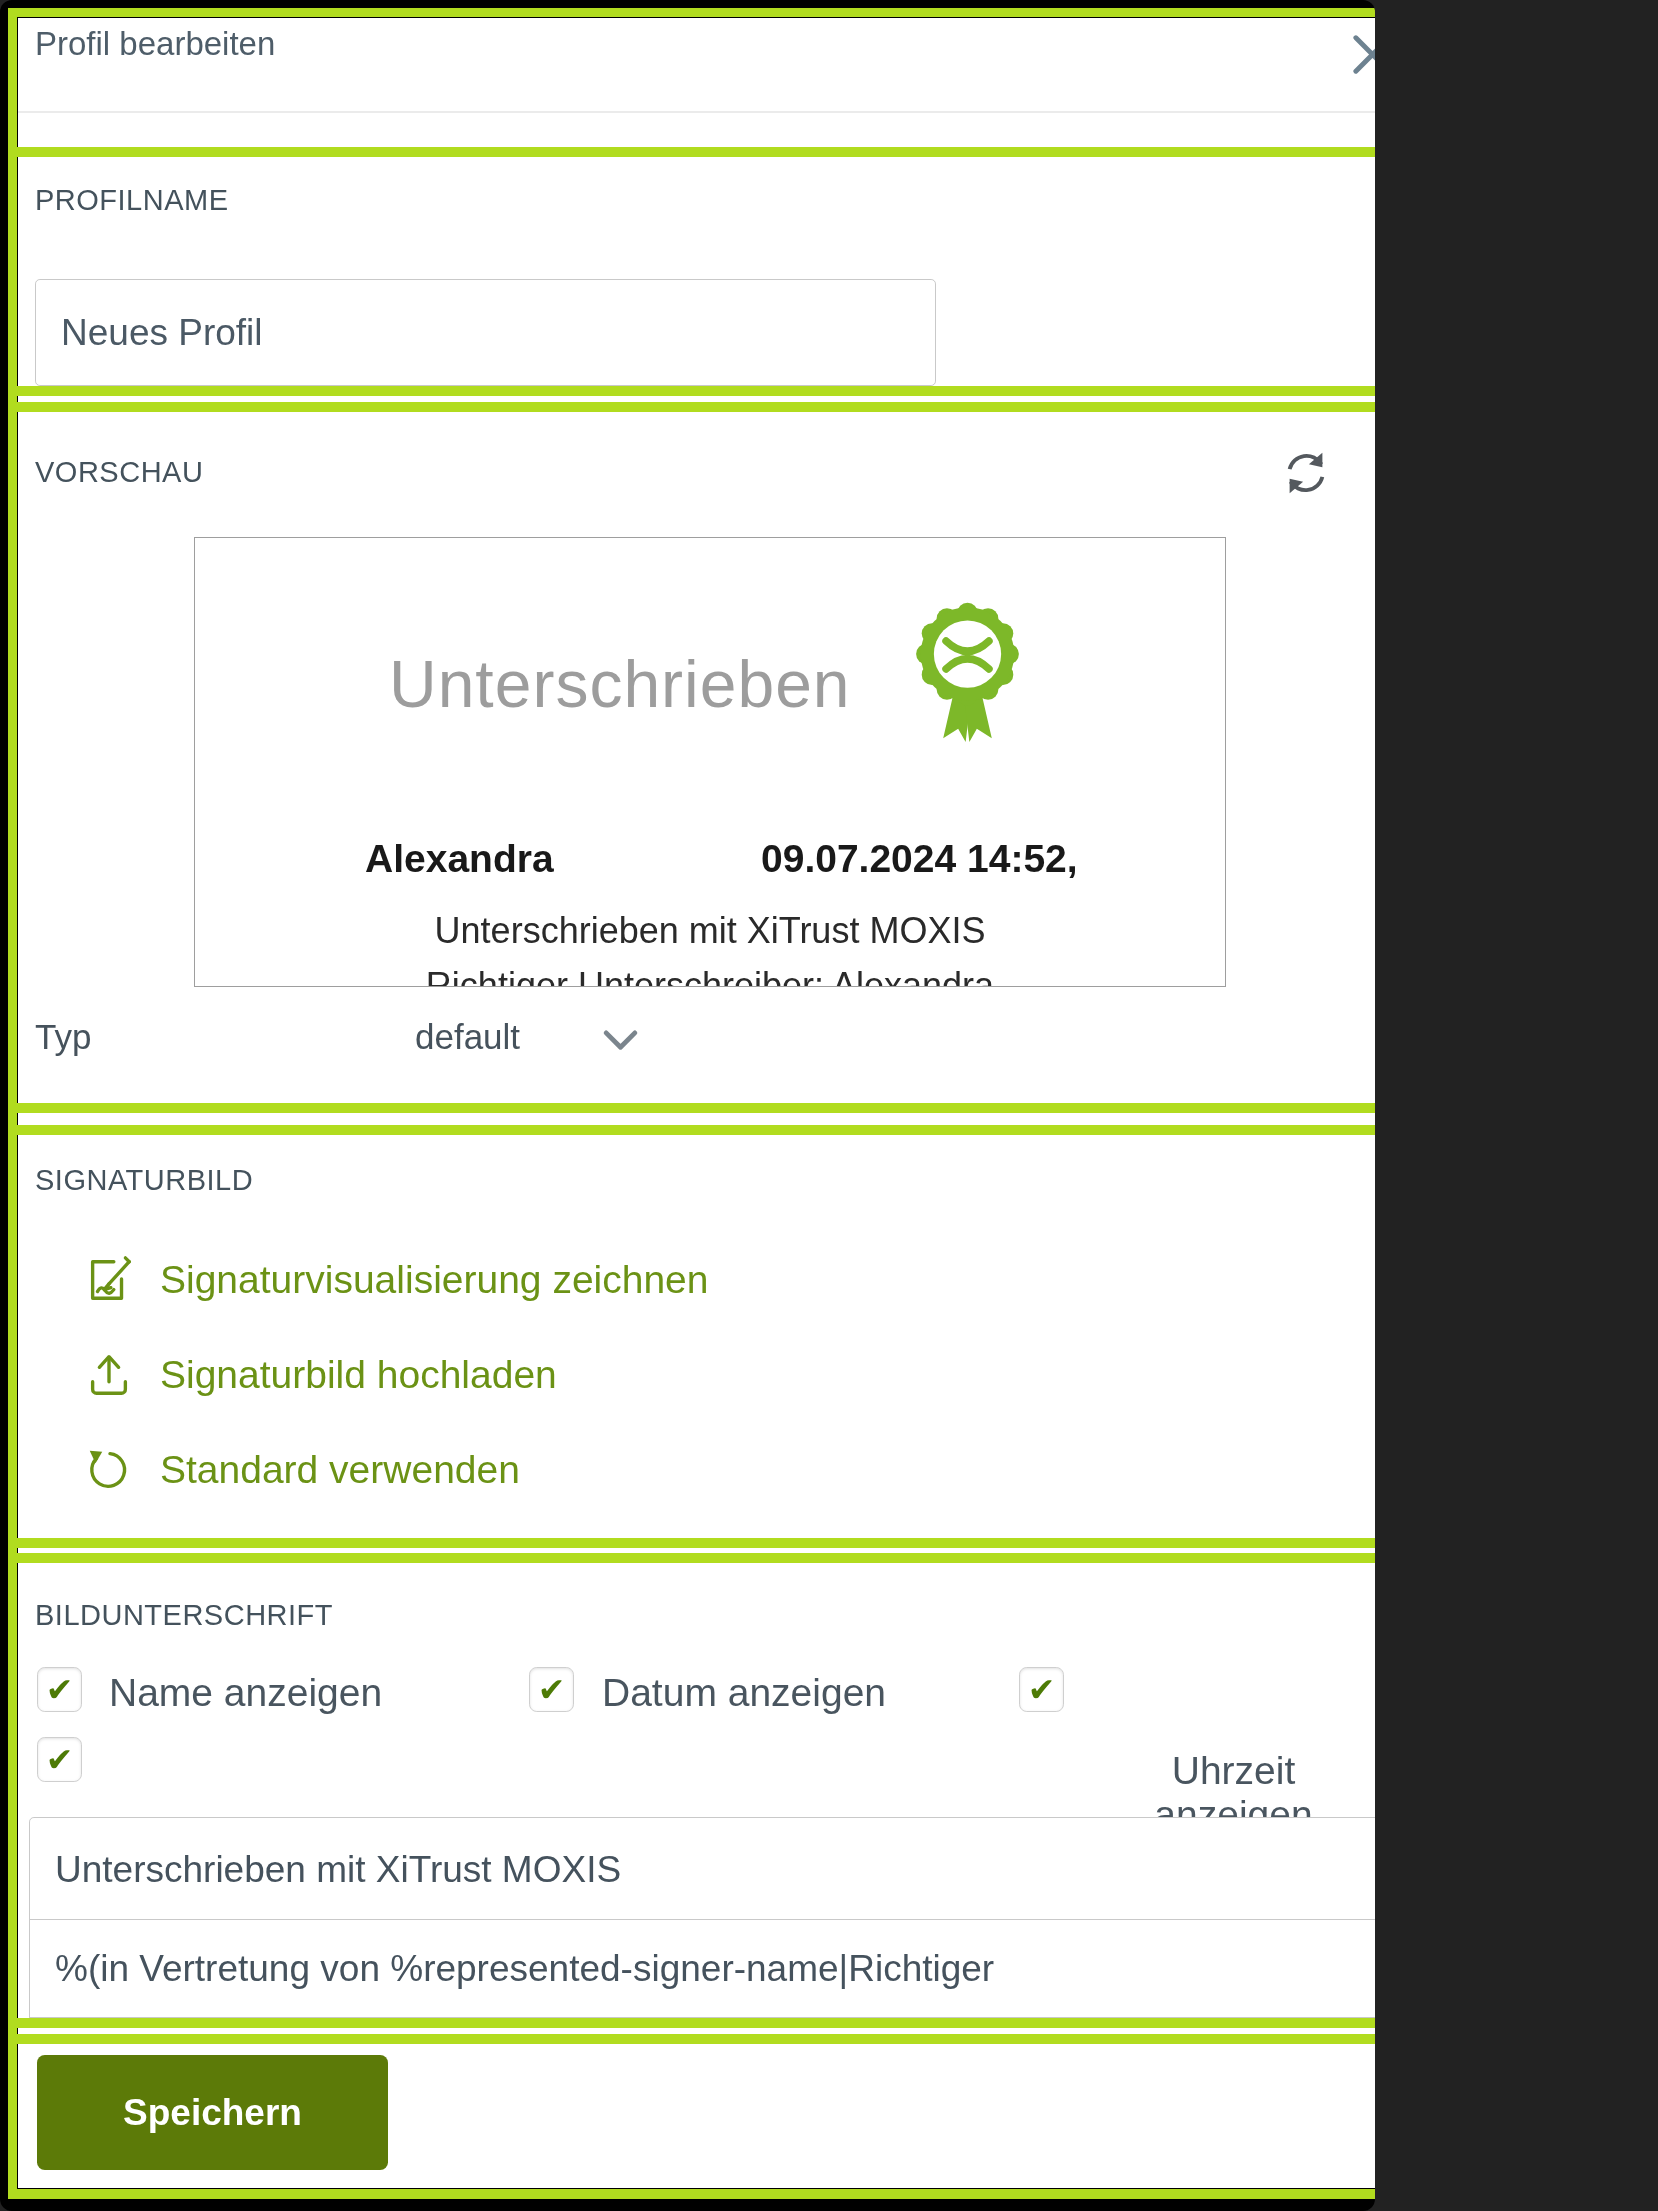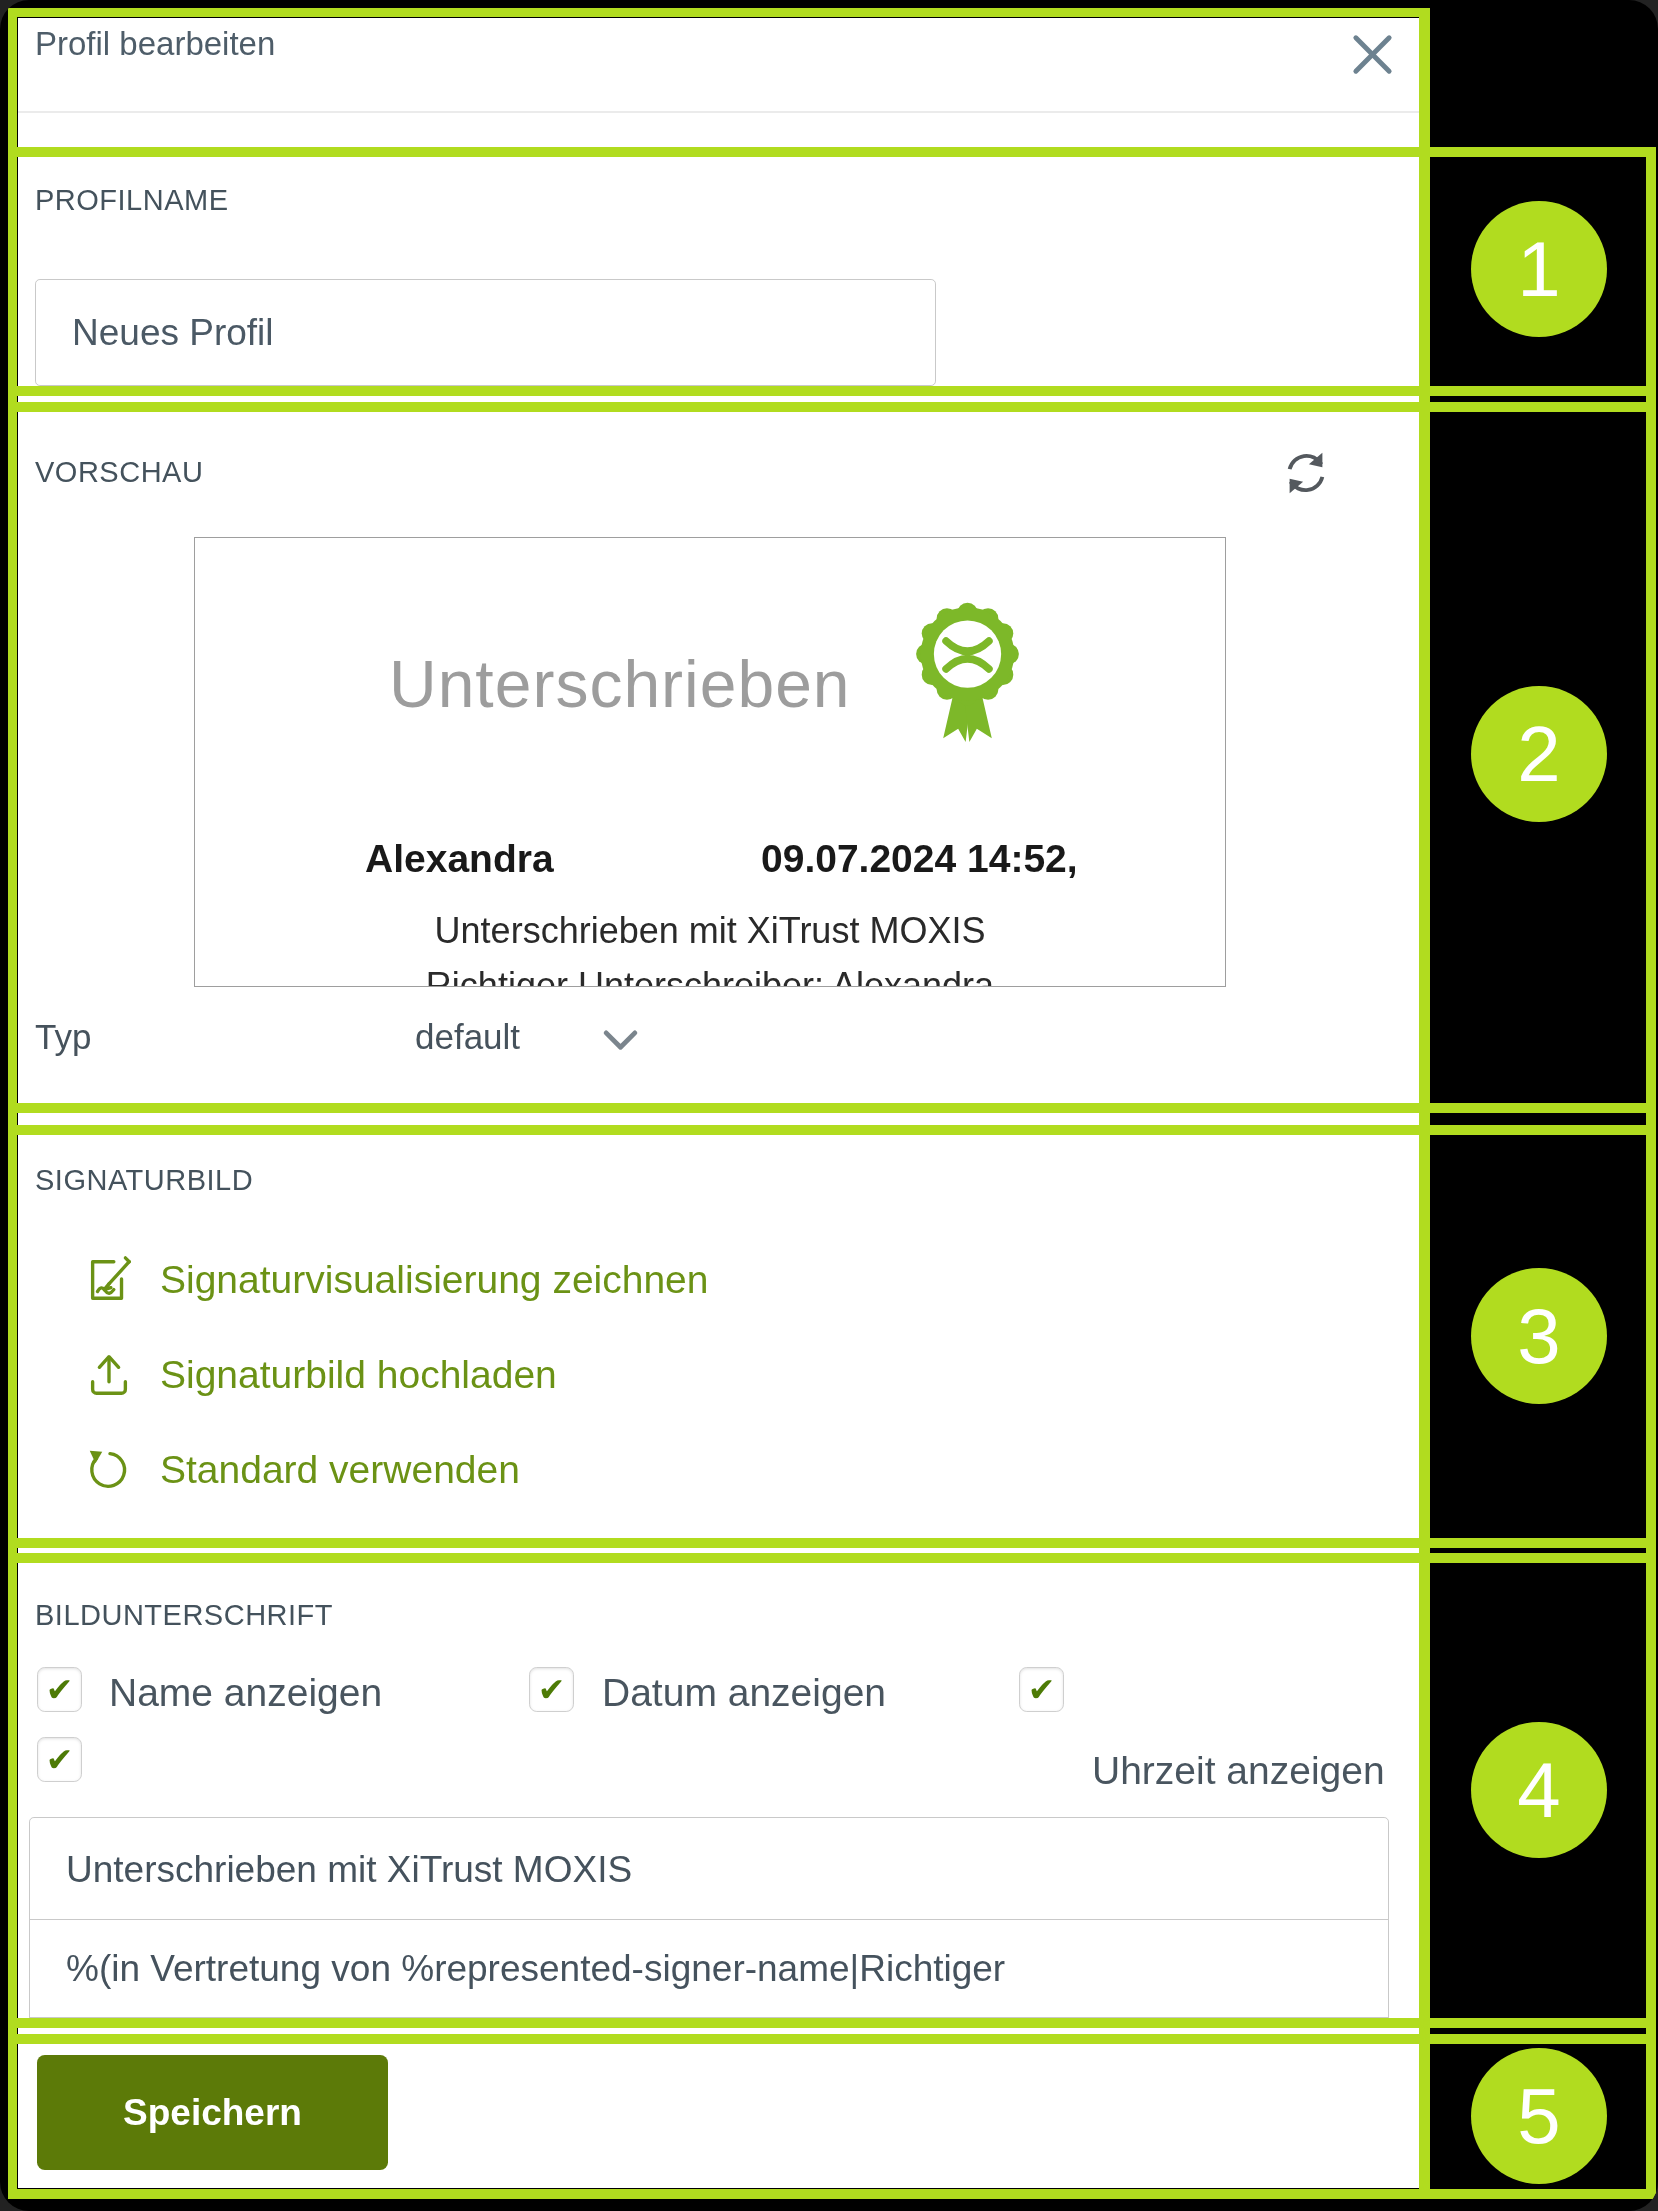--- a/index.html
+++ b/index.html
@@ -1,33 +1,33 @@
 <!DOCTYPE html>
 <html><head>
 <meta charset="utf-8">
 <style>
   html,body{margin:0;padding:0;background:#222;}
   *{box-sizing:border-box;}
   #page{
-    position:relative;width:1658px;height:2211px;background:#000;
-    border-radius:29px;overflow:hidden;
+    position:relative;width:1375px;height:2211px;background:#000;
+    border-radius:12px;overflow:hidden;
     font-family:"Liberation Sans", sans-serif;
   }
   .white-dialog{position:absolute;left:17.5px;top:17.5px;width:1401px;height:2170px;background:#fff;}
   
   .gl{position:absolute;background:#b1dc1f;}
   
   .num-circle{
     position:absolute;left:1471px;width:136px;height:136px;border-radius:50%;
     background:#b1dc1f;color:#fff;font-size:78px;display:flex;align-items:center;justify-content:center;
   }
   .uclabel{position:absolute;font-size:29px;color:#44525c;letter-spacing:0.5px;}
   .field{
     position:absolute;border:1.9px solid #c9c9c9;border-radius:4.9px;background:#fff;
-    font-size:37px;color:#4b5965;padding:0 36px;font-family:"Liberation Sans",sans-serif;
+    font-size:37px;color:#4b5965;padding:0 25px;font-family:"Liberation Sans",sans-serif;
     white-space:nowrap;overflow:hidden;outline:none;
   }
   .preview-box{
     position:absolute;left:194px;top:537px;width:1032px;height:450px;
     border:1.9px solid #9e9e9e;background:#fff;overflow:hidden;
   }
   .stamp-word{
     position:absolute;left:194px;top:108px;font-size:66px;letter-spacing:1px;color:#9d9d9d;
   }
   .badge{position:absolute;left:716px;top:60px;}

